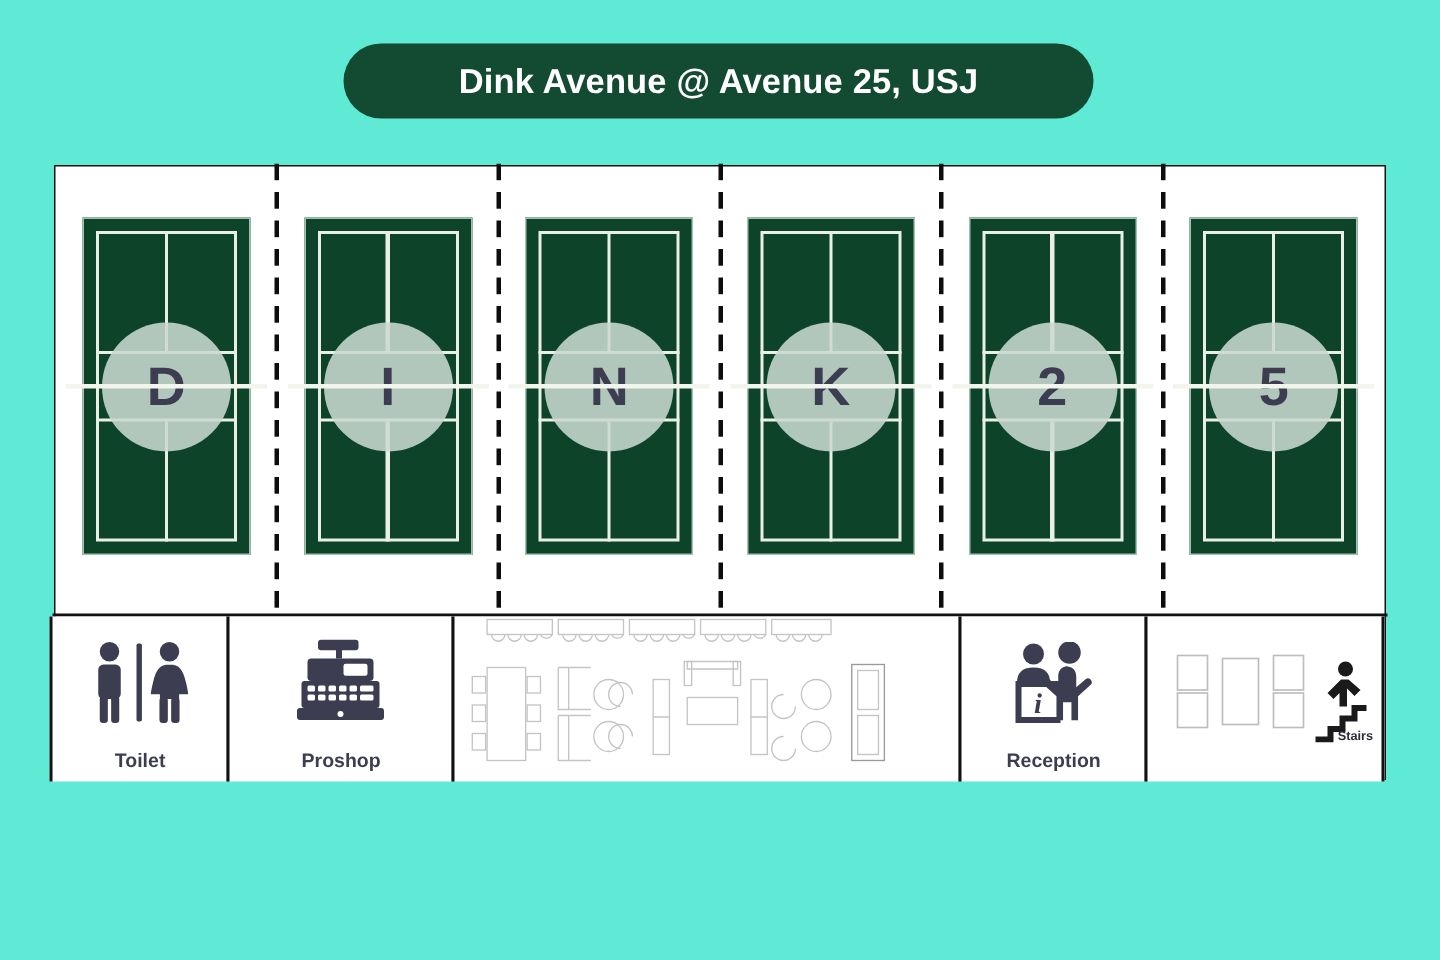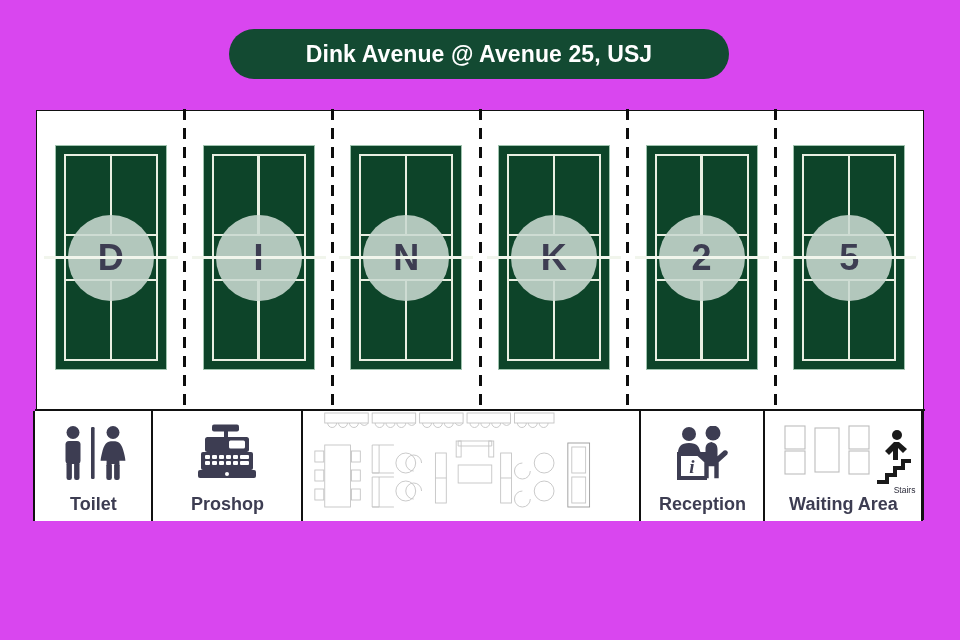--- a/index.html
+++ b/index.html
@@ -9,21 +9,21 @@
     height: 640px;
     background: #ffffff;
     font-family: "Liberation Sans", sans-serif;
     overflow: hidden;
   }
 
   #facility-map {
     position: relative;
     width: 960px;
     height: 640px;
-    background: #d946ef;
+    background: #5eead4;
   }
 
   
   .title-pill {
     position: absolute;
     left: 229px;
     top: 29px;
     width: 500px;
     height: 50px;
     background: #134a32;
@@ -199,37 +199,37 @@
 
   .amenity-icon {
     flex: 1 1 auto;
     display: flex;
     align-items: center;
     justify-content: center;
     width: 100%;
     min-height: 0;
   }
   .amenity-label {
-    font-size: 18px;
+    font-size: 13px;
     font-weight: bold;
     color: #3d3d52;
     white-space: nowrap;
     line-height: 1.1;
     padding-bottom: 2px;
   }
 
   
   .lounge-plan { width: 100%; height: 100%; display: block; }
 
   .stairs-label {
     position: absolute;
     right: 6px;
     bottom: 26px;
     font-size: 8.5px;
-    font-weight: normal;
+    font-weight: bold;
     color: #2b2b3a;
   }
 
   
   .footer-caption {
     position: absolute;
     left: 0;
     top: 565px;
     width: 960px;
     text-align: center;
@@ -472,21 +472,20 @@
               <rect x="76" y="29" width="20" height="23"></rect>
             </g>
             <g fill="#1a1a1a">
               <circle cx="124" cy="13" r="5"></circle>
               <path d="M121 20 l-9 9 4 4 4-4 v9 h5 v-12 l5 5 4-4 -8-7z"></path>
               <path d="M104 58 h8 v-7 h8 v-7 h8 v-7 h10 v4 h-6 v7 h-8 v7 h-8 v7 h-12z"></path>
             </g>
           </svg>
         </div>
         <div class="stairs-label">Stairs</div>
-        <div class="amenity-label">Waiting Area</div>
       </div>
 
     </div>
 
   </div>
 
 
 </div>
 
 </body></html>

